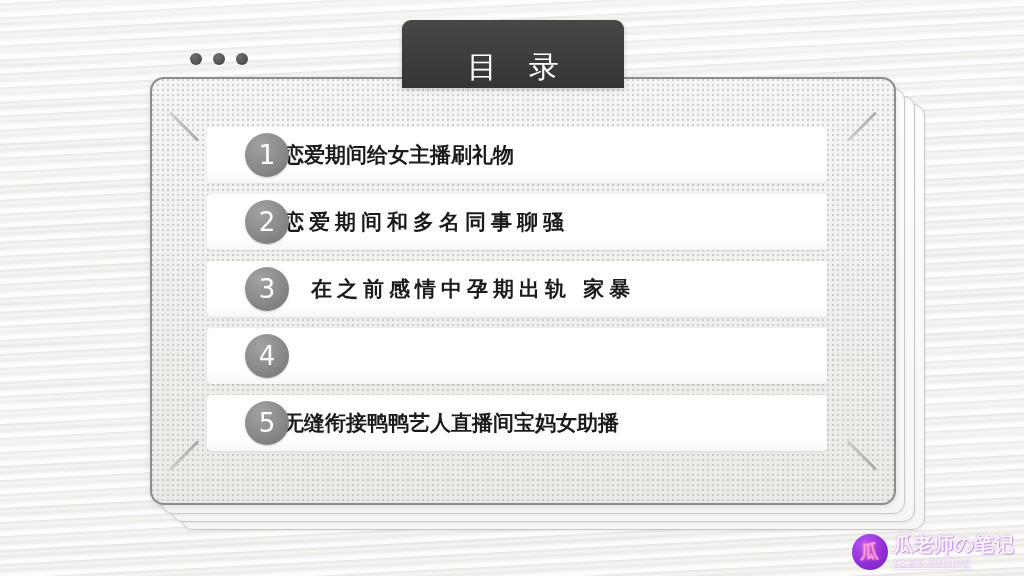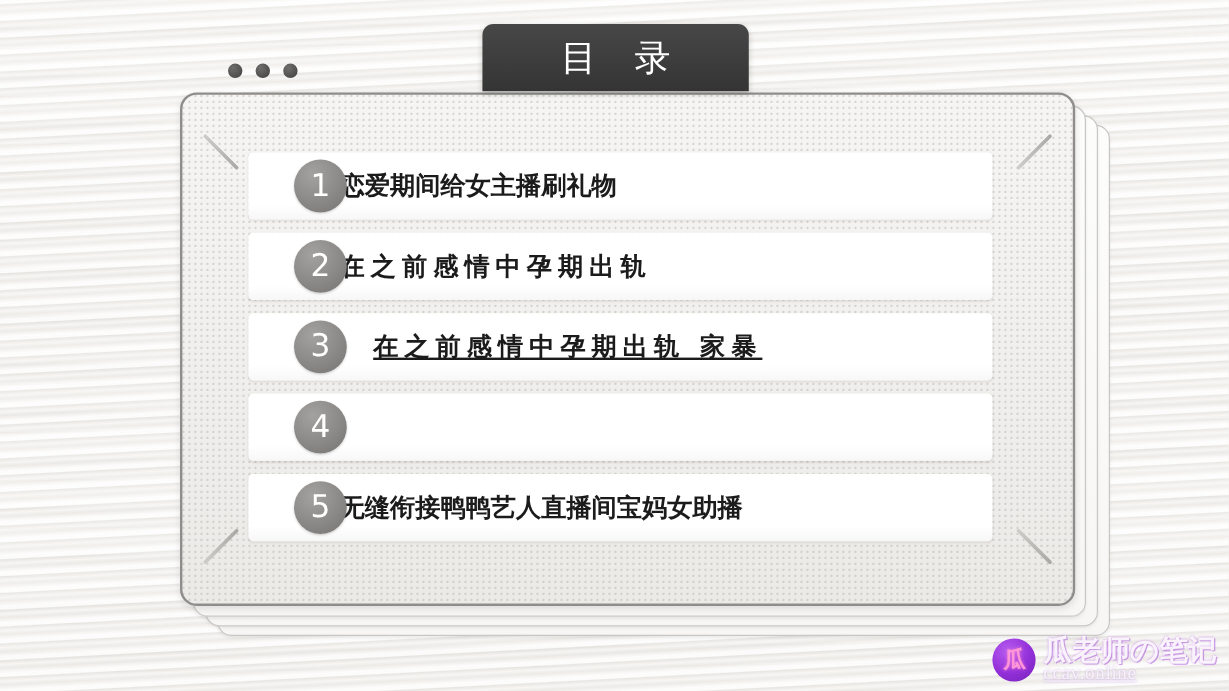--- a/index.html
+++ b/index.html
@@ -102,25 +102,25 @@
     border-radius: 50%;
     background: radial-gradient(circle at 35% 30%, #6f6e6c 0%, #4e4d4b 70%, #3f3e3c 100%);
   }
 
   
   #title-banner {
     position: absolute;
     left: 402px;
     top: 20px;
     width: 222px;
-    height: 56px;
+    height: 68px;
     background: linear-gradient(180deg,#474747 0%,#3d3d3d 55%,#343434 100%);
     border-radius: 9px 9px 0 0;
     display: flex;
-    align-items: center;
+    align-items: flex-end;
     justify-content: center;
     z-index: 7;
     box-shadow: 0 2px 5px rgba(0,0,0,0.18);
   }
   #title-text {
     color: #ffffff;
     font-size: 30px;
     font-weight: 400;
     letter-spacing: 11px;
     text-indent: 11px;
@@ -166,21 +166,21 @@
   }
   .toc-text {
     margin-left: 76px;
     color: #1b1b1b;
     font-size: 21px;
     font-weight: bold;
     white-space: nowrap;
     font-family: "DejaVu Sans", "Liberation Sans", sans-serif;
   }
   .toc-text.spaced { letter-spacing: 5px; }
-  .toc-row:nth-child(3) .toc-text { margin-left: 104px; text-decoration: underline; }
+  .toc-row:nth-child(3) .toc-text { margin-left: 104px; }
 
   
   #watermark {
     position: absolute;
     right: 10px;
     bottom: 6px;
     display: flex;
     align-items: center;
     gap: 6px;
     z-index: 9;
@@ -195,21 +195,21 @@
     align-items: center;
     justify-content: center;
     color: #ff8fd8;
     font-size: 19px;
     font-weight: bold;
     font-family: "DejaVu Sans", "Liberation Sans", sans-serif;
     text-shadow: 0 0 3px rgba(255,120,210,0.9);
   }
   #wm-texts { display: flex; flex-direction: column; line-height: 1.0; }
   #wm-title {
-    font-size: 24px;
+    font-size: 20px;
     font-weight: bold;
     color: rgba(255,255,255,0.90);
     text-shadow: 0 0 2px rgba(190,110,230,0.85), 1px 1px 0 rgba(160,90,210,0.55);
     font-family: "DejaVu Sans", "Liberation Sans", sans-serif;
   }
   #wm-sub {
     font-size: 16px;
     color: rgba(255,255,255,0.82);
     letter-spacing: 0.5px;
     text-shadow: 0 0 2px rgba(170,120,210,0.8);
@@ -244,21 +244,21 @@
 
     <div id="toc-list">
 
       <div class="toc-row">
         <span class="badge">1</span>
         <span class="toc-text">恋爱期间给女主播刷礼物</span>
       </div>
 
       <div class="toc-row">
         <span class="badge">2</span>
-        <span class="toc-text spaced">在之前感情中孕期出轨</span>
+        <span class="toc-text spaced">恋爱期间和多名同事聊骚</span>
       </div>
 
       <div class="toc-row">
         <span class="badge">3</span>
         <span class="toc-text spaced">在之前感情中孕期出轨  家暴</span>
       </div>
 
       <div class="toc-row">
         <span class="badge">4</span>
       </div>

